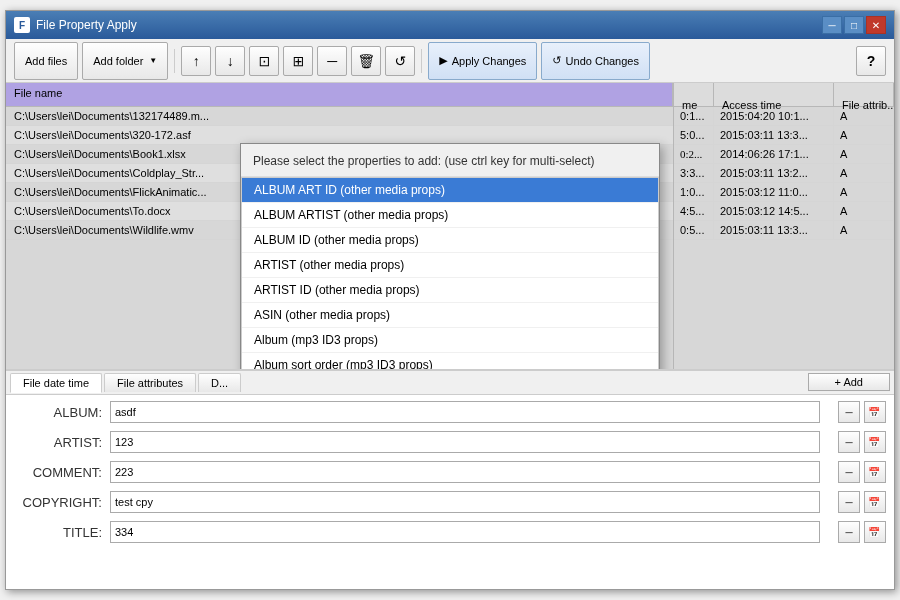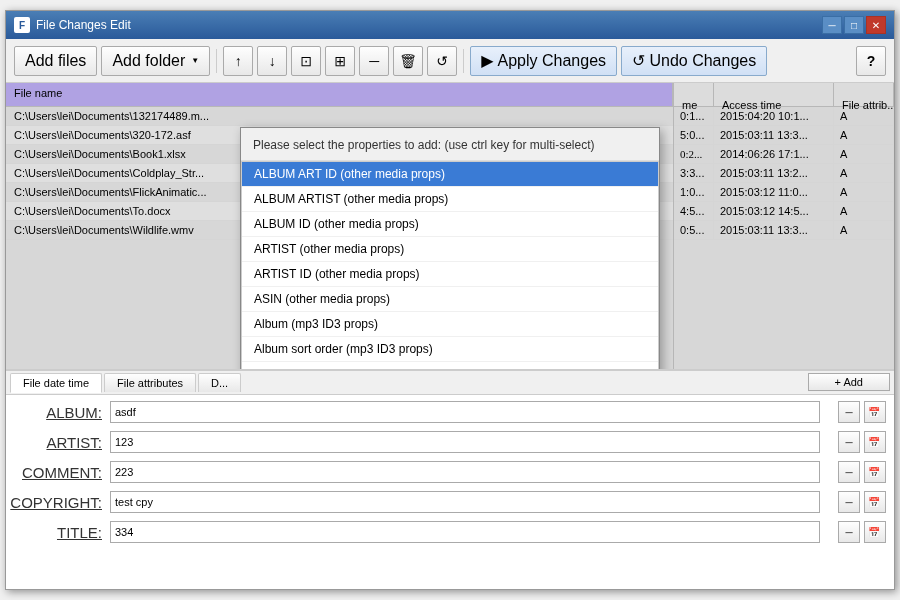--- a/index.html
+++ b/index.html
@@ -74,28 +74,28 @@
       display: flex;
       align-items: center;
       gap: 4px;
       flex-shrink: 0;
       height: 44px;
     }
     .tb-btn {
       background: linear-gradient(to bottom, #fefefe, #e8e8e8);
       border: 1px solid #aaa;
       padding: 4px 10px;
-      font-size: 16px;
+      font-size: 11px;
       cursor: pointer;
       border-radius: 2px;
       white-space: nowrap;
       display: flex;
       align-items: center;
       gap: 4px;
-      height: 30px;
+      height: 38px;
     }
     .tb-btn.has-arrow::after {
       content: '▼';
       font-size: 8px;
       margin-left: 2px;
     }
     .tb-icon-btn {
       background: linear-gradient(to bottom, #fefefe, #e8e8e8);
       border: 1px solid #aaa;
       width: 30px;
@@ -248,23 +248,22 @@
     .prop-row {
       display: flex;
       align-items: center;
       margin-bottom: 4px;
       height: 26px;
     }
     .prop-label {
       width: 100px;
       text-align: right;
       padding-right: 8px;
-      font-size: 15px;
+      font-size: 13px;
       color: #333;
-      text-decoration: underline;
     }
     .prop-input {
       flex: 1;
       height: 22px;
       border: 1px solid #aaa;
       padding: 2px 4px;
       font-size: 11px;
     }
     .prop-controls {
       width: 70px;
@@ -311,21 +310,21 @@
       align-items: flex-start;
       justify-content: center;
       padding-top: 0;
       z-index: 100;
     }
     .modal {
       background: #f0f0f0;
       border: 1px solid #888;
       box-shadow: 3px 3px 10px rgba(0,0,0,0.3);
       width: 420px;
-      margin-top: 44px;
+      margin-top: 60px;
       display: flex;
       flex-direction: column;
     }
     .modal-header {
       padding: 10px 12px 8px;
       font-size: 12px;
       color: #333;
       border-bottom: 1px solid #ddd;
     }
     .modal-list {
@@ -350,21 +349,21 @@
     ::-webkit-scrollbar-thumb { background: #c0c0c0; border: 2px solid #f0f0f0; }
     ::-webkit-scrollbar-button { background: #d0d0d0; height: 14px; }
   </style>
 </head>
 <body>
 
 <div class="window">
 
   <div class="title-bar">
     <div class="title-bar-icon">F</div>
-    <span class="title-bar-text">File Changes Edit</span>
+    <span class="title-bar-text">File Property Apply</span>
     <div class="title-bar-controls">
       <div class="title-btn">─</div>
       <div class="title-btn">□</div>
       <div class="title-btn close">✕</div>
     </div>
   </div>
 
   <div class="toolbar">
     <button class="tb-btn">Add files</button>
     <button class="tb-btn has-arrow">Add folder</button>

